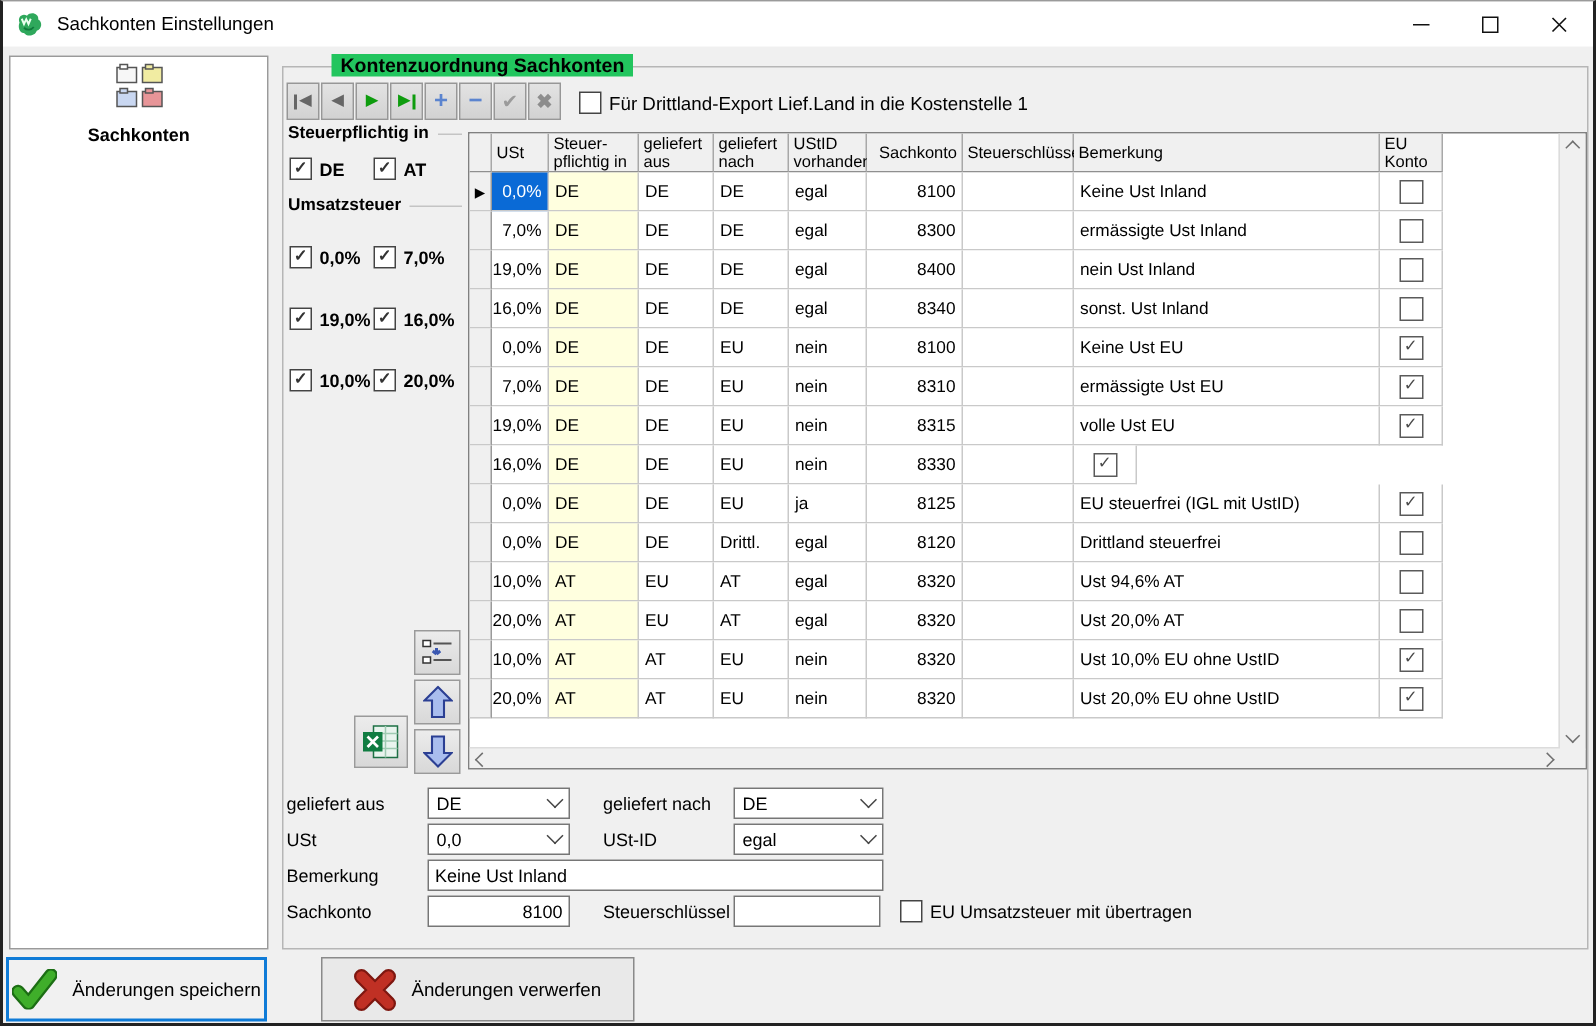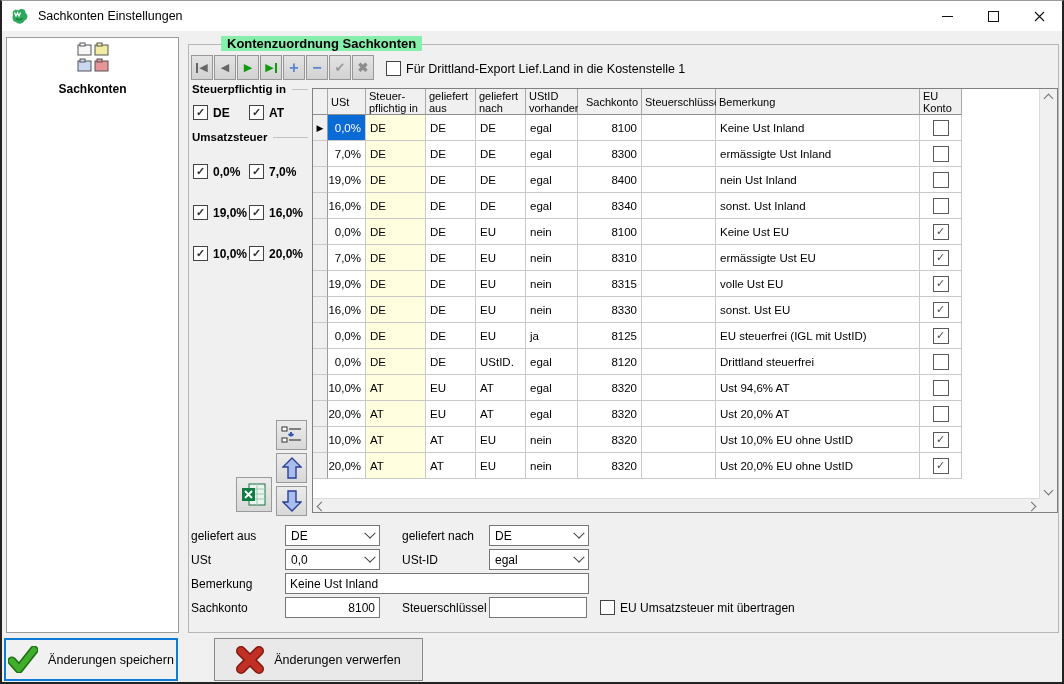--- a/index.html
+++ b/index.html
@@ -15,21 +15,21 @@
   .winbtn{width:46px;height:30px;display:flex;align-items:center;justify-content:center;}
   .glyph-min{width:11px;height:1px;background:#111;display:block;}
   .glyph-max{width:9px;height:9px;border:1px solid #111;display:block;}
   
   .sidebar{left:4px;top:36px;width:173px;height:596px;background:#fff;border:1px solid #9a9a9a;box-sizing:border-box;}
   .navitem{position:absolute;left:0;width:100%;text-align:center;cursor:default;}
   .navlabel{font-weight:bold;font-size:12px;}
   .navlabel.small{font-size:11.5px;}
   
   .groupbox{left:186px;top:43px;width:871px;height:589px;border:1px solid #b6b6b6;box-sizing:border-box;}
-  .legend{position:absolute;left:32px;top:-9px;background:#86efac;padding:0 6px;font-weight:bold;font-size:13px;white-space:nowrap;}
+  .legend{position:absolute;left:32px;top:-9px;background:#22c55e;padding:0 6px;font-weight:bold;font-size:13px;white-space:nowrap;}
   
   .toolbar{left:189px;top:54px;display:flex;gap:1px;}
   .tbtn{width:22px;height:25px;background:linear-gradient(#e3e3e3,#d2d2d2);border:1px solid #979797;
     box-sizing:border-box;display:flex;align-items:center;justify-content:center;gap:1px;}
   .tri{font-size:11px;line-height:1;}
   .bar{width:2px;height:10px;background:currentColor;display:block;}
   .col-gray{color:#666;}
   .col-green{color:#0e9c0e;}
   .pm{color:#5b84cf;font-weight:bold;font-size:16px;line-height:1;}
   .chkg{color:#9b9b9b;font-size:13px;line-height:1;}
@@ -351,21 +351,20 @@
         </div>
         <div class="trow" style="top: 208px;">
           <div class="selcell" style="width: 15px;"></div>
           <div class="cell r" style="width: 38px;">16,0%</div>
           <div class="cell ylw" style="width: 60px;">DE</div>
           <div class="cell" style="width: 50px;">DE</div>
           <div class="cell" style="width: 50px;">EU</div>
           <div class="cell" style="width: 52px;">nein</div>
           <div class="cell r" style="width: 64px;">8330</div>
           <div class="cell" style="width: 74px;"></div>
-          <div class="cell" style="width: 204px;">sonst. Ust EU</div>
           <div class="cell" style="width: 42px;">
             <span class="gcheck">✓</span>
           </div>
         </div>
         <div class="trow" style="top: 234px;">
           <div class="selcell" style="width: 15px;"></div>
           <div class="cell r" style="width: 38px;">0,0%</div>
           <div class="cell ylw" style="width: 60px;">DE</div>
           <div class="cell" style="width: 50px;">DE</div>
           <div class="cell" style="width: 50px;">EU</div>
@@ -375,21 +374,21 @@
           <div class="cell" style="width: 204px;">EU steuerfrei (IGL mit UstID)</div>
           <div class="cell" style="width: 42px;">
             <span class="gcheck">✓</span>
           </div>
         </div>
         <div class="trow" style="top: 260px;">
           <div class="selcell" style="width: 15px;"></div>
           <div class="cell r" style="width: 38px;">0,0%</div>
           <div class="cell ylw" style="width: 60px;">DE</div>
           <div class="cell" style="width: 50px;">DE</div>
-          <div class="cell" style="width: 50px;">UStID.</div>
+          <div class="cell" style="width: 50px;">Drittl.</div>
           <div class="cell" style="width: 52px;">egal</div>
           <div class="cell r" style="width: 64px;">8120</div>
           <div class="cell" style="width: 74px;"></div>
           <div class="cell" style="width: 204px;">Drittland steuerfrei</div>
           <div class="cell" style="width: 42px;">
             <span class="gcheck"></span>
           </div>
         </div>
         <div class="trow" style="top: 286px;">
           <div class="selcell" style="width: 15px;"></div>

